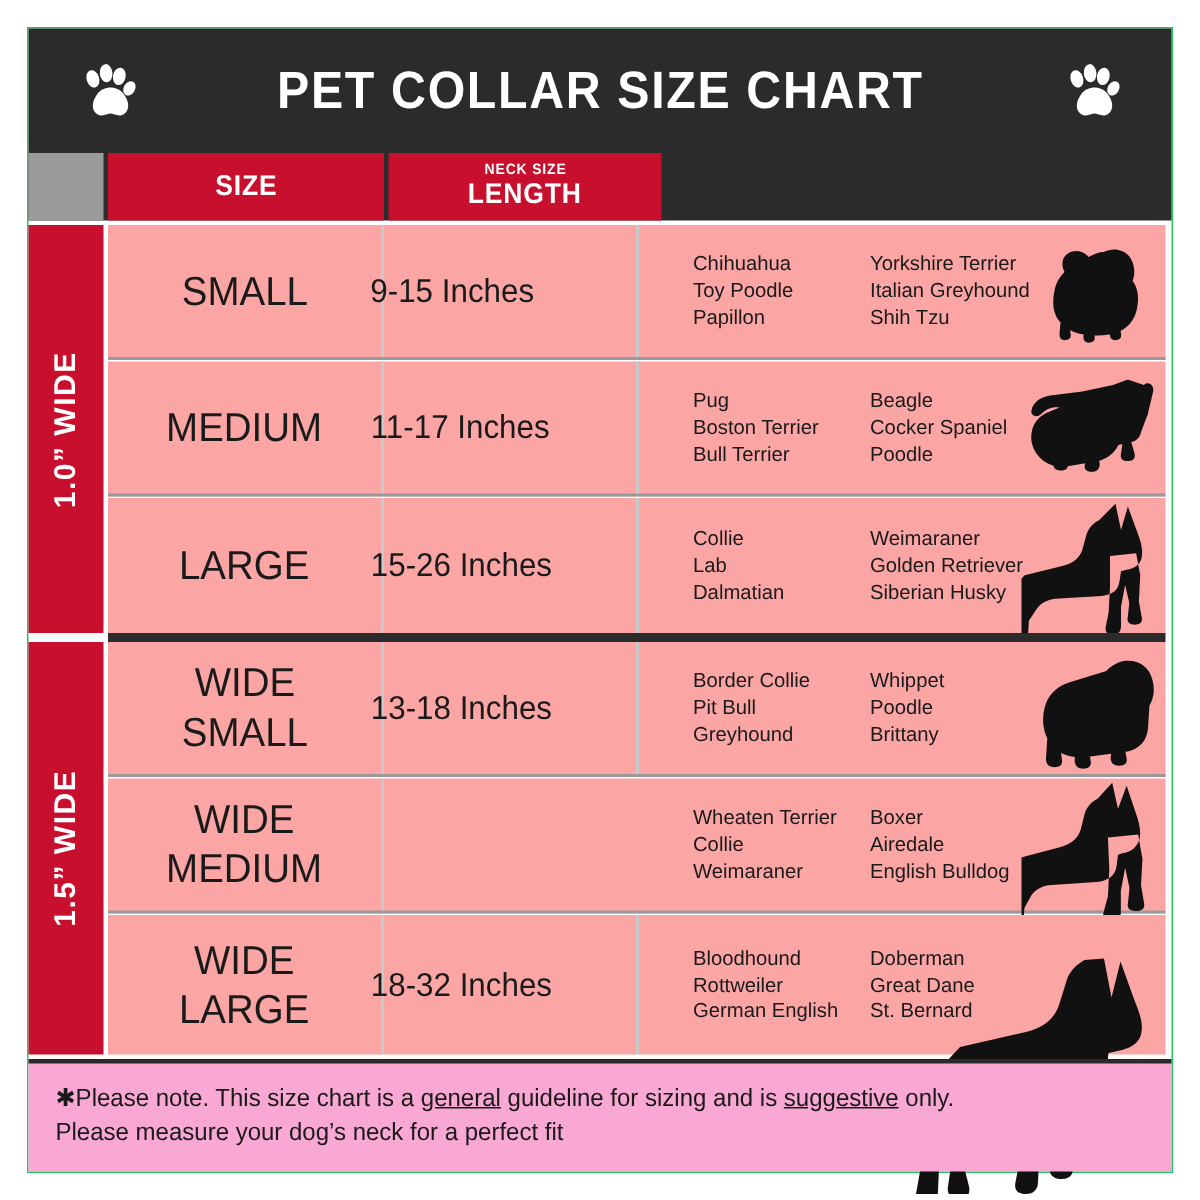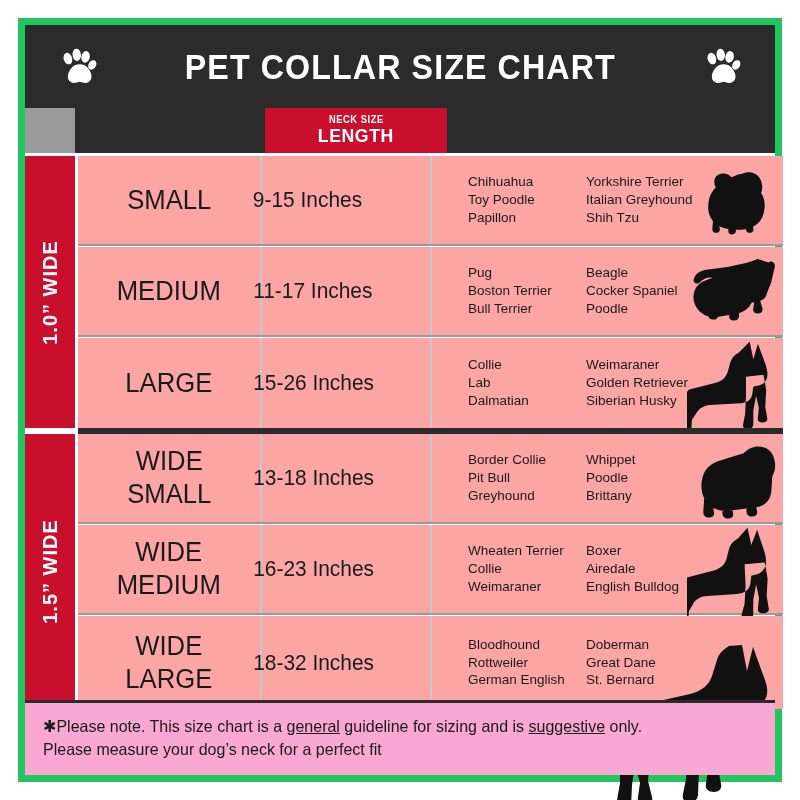--- a/index.html
+++ b/index.html
@@ -7,21 +7,21 @@
     width: 800px; height: 800px;
     background: #ffffff;
     font-family: "Liberation Sans", sans-serif;
     overflow: hidden;
   }
   .chart-frame {
     position: absolute;
     left: 18px; top: 18px;
     width: 764px; height: 764px;
     background: #ffffff;
-    border: 7px solid #22c55e;
+    border: 1px solid #22c55e;
   }
   
   .banner {
     position: absolute; left: 0; top: 0;
     width: 100%; height: 83px;
     background: #2b2b2b;
     display: flex; align-items: center; justify-content: center;
   }
   .banner-title {
     color: #ffffff;
@@ -178,20 +178,23 @@
       <ellipse cx="26" cy="30" rx="10" ry="14" fill="#fff" transform="rotate(-18 26 30)"></ellipse>
       <ellipse cx="47" cy="21" rx="10" ry="14.5" fill="#fff" transform="rotate(-6 47 21)"></ellipse>
       <ellipse cx="68" cy="26" rx="10" ry="14" fill="#fff" transform="rotate(12 68 26)"></ellipse>
       <ellipse cx="84" cy="45" rx="9" ry="12" fill="#fff" transform="rotate(30 84 45)"></ellipse>
       <path d="M33 54c10-14 32-14 42 0 9 12 10 26 0 32-8 5-16-1-21-1s-13 6-21 1c-10-6-9-20 0-32z" fill="#fff"></path>
     </svg>
   </div>
 
   <div class="colhead">
     <div class="corner-cell"></div>
+    <div class="hcell" id="h-size">
+      <span class="main">SIZE</span>
+    </div>
     <div class="hcell" id="h-length">
       <span class="sub">NECK SIZE</span>
       <span class="main">LENGTH</span>
     </div>
     <div class="hcell" id="h-breeds">
       <span class="main">COMMON BREEDS</span>
     </div>
   </div>
 
   <div class="vlabel" id="v-10">
@@ -293,23 +296,20 @@
           </div>
         </div>
         <div class="dog" style="width: 92px; height: 80px; right: 4px; bottom: 0px;"><svg viewBox="0 0 96 82" width="92" height="80">
             <path fill="#111" d="M72 4c9-1 17 4 19 13 2 7 1 13-2 18l-1 16c-1 9-6 14-14 16l-30 4c-11 1-20-3-25-11-4-7-5-15-3-23 2-9 8-15 17-18l26-8c4-4 8-6 13-7z M26 56l2 16c1 4-1 6-5 6s-6-2-6-6l1-15z M46 58l2 15c1 4-1 6-5 6s-6-2-6-6l1-14z M70 54l3 17c1 4-1 6-5 6s-6-2-6-6l2-16z"></path>
           </svg></div>
       </div>
       <div class="row" style="top: 369px; height: 90px;">
         <div class="cell-size">
           <div class="sz">WIDE<br>MEDIUM</div>
         </div>
-        <div class="cell-len">
-          <div class="ln">16-23 Inches</div>
-        </div>
         <div class="cell-breeds">
           <div class="breed-col c1">
             <div>Wheaten Terrier</div>
             <div>Collie</div>
             <div>Weimaraner</div>
           </div>
           <div class="breed-col c2">
             <div>Boxer</div>
             <div>Airedale</div>
             <div>English Bulldog</div>

